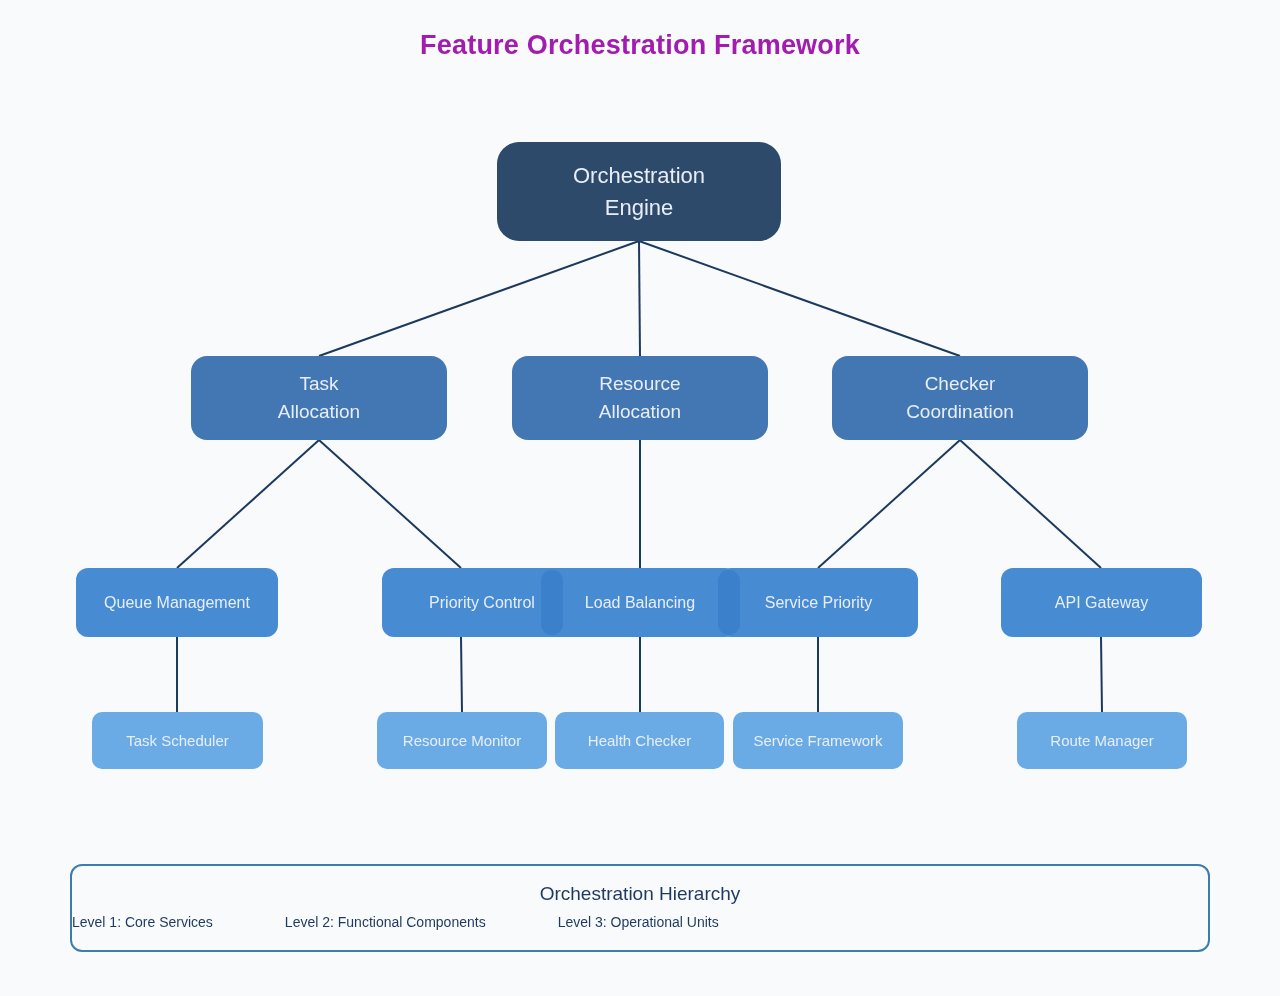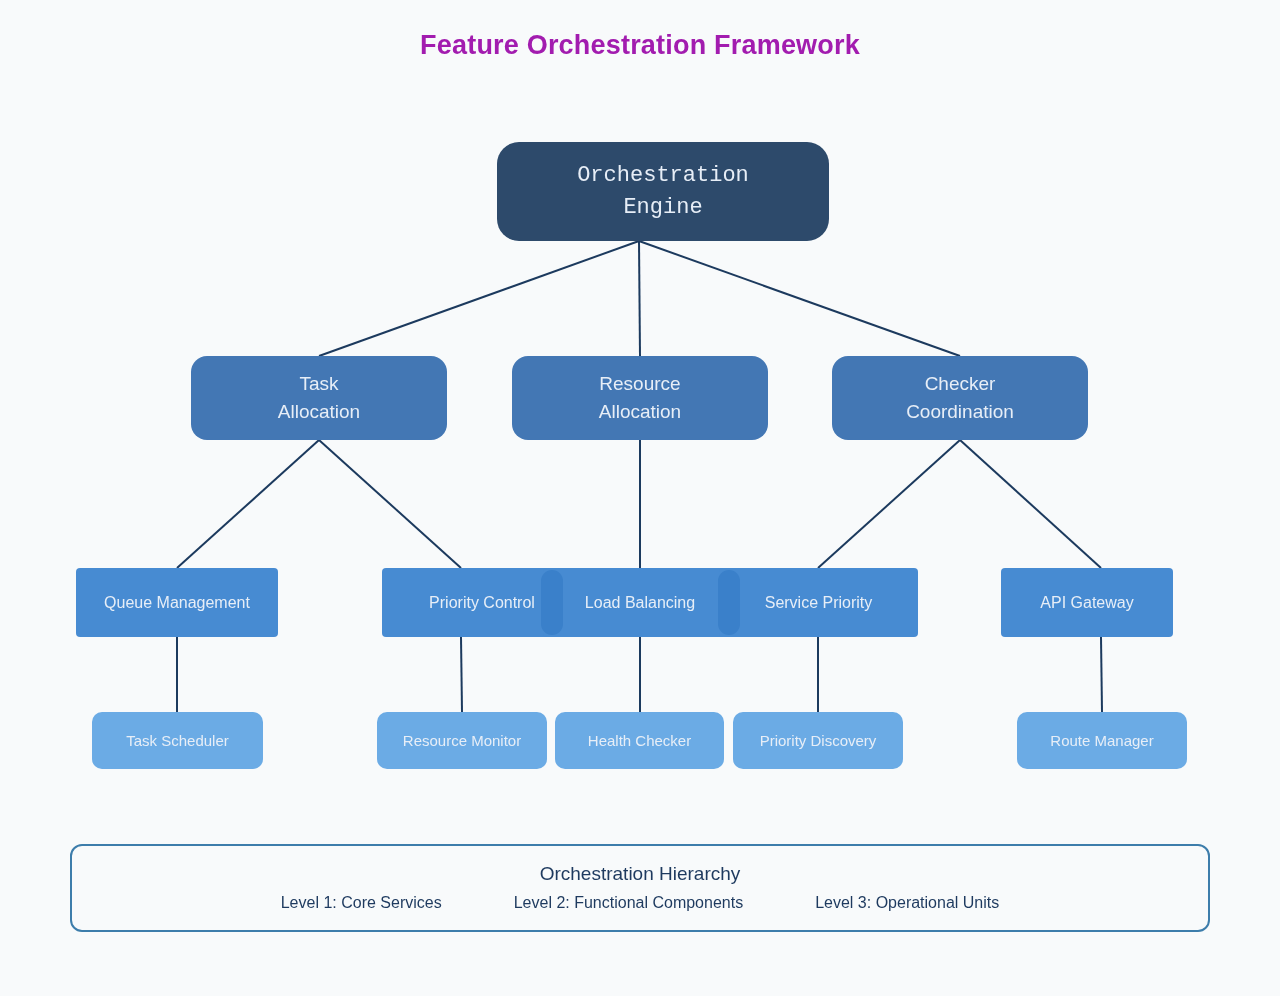--- a/index.html
+++ b/index.html
@@ -32,70 +32,70 @@
     display: flex;
     align-items: center;
     justify-content: center;
     text-align: center;
     white-space: pre-line;
     color: #e7eef7;
     line-height: 1.45;
   }
   .lvl1 { background: #2d4a6b; border-radius: 22px; font-size: 22px; }
   .lvl2 { background: #4377b4; border-radius: 16px; font-size: 19px; }
-  .lvl3 { background: #478bd2; border-radius: 4px; font-size: 16px; }
+  .lvl3 { background: #478bd2; border-radius: 12px; font-size: 16px; }
   .lvl4 { background: #6babe5; border-radius: 10px; font-size: 15px; }
   .seam-pill {
     position: absolute;
     top: 570px;
     width: 22px; height: 65px;
     border-radius: 11px;
     background: #3a80ca;
   }
 
-  #node-root { left: 497px; top: 142px; width: 332px; height: 99px; font-family: Liberation Mono, monospace; }
+  #node-root { left: 497px; top: 142px; width: 284px; height: 99px; }
 
   #node-l2-0 { left: 191px; top: 356px; width: 256px; height: 84px; }
   #node-l2-1 { left: 512px; top: 356px; width: 256px; height: 84px; }
   #node-l2-2 { left: 832px; top: 356px; width: 256px; height: 84px; }
 
   #node-l3-0 { left: 76px;   top: 568px; width: 202px; height: 69px; }
   #node-l3-1 { left: 361px;  top: 568px; width: 200px; height: 69px; margin-left: 21px; }
   #node-l3-2 { left: 543px;  top: 568px; width: 194px; height: 69px; }
   #node-l3-3 { left: 719px;  top: 568px; width: 199px; height: 69px; }
-  #node-l3-4 { left: 1001px; top: 568px; width: 172px; height: 69px; }
+  #node-l3-4 { left: 1001px; top: 568px; width: 201px; height: 69px; }
 
   #pill-0 { left: 541px; }
   #pill-1 { left: 718px; }
 
   #node-l4-0 { left: 92px;   top: 712px; width: 171px; height: 57px; }
   #node-l4-1 { left: 377px;  top: 712px; width: 170px; height: 57px; }
   #node-l4-2 { left: 555px;  top: 712px; width: 169px; height: 57px; }
   #node-l4-3 { left: 733px;  top: 712px; width: 170px; height: 57px; }
   #node-l4-4 { left: 1017px; top: 712px; width: 170px; height: 57px; }
 
   .legend-box {
     position: absolute;
-    left: 70px; top: 844px;
+    left: 70px; top: 864px;
     width: 1140px; height: 88px;
     border: 2px solid #3d7dab;
     border-radius: 12px;
     color: #1e3a5f;
   }
   .legend-title {
     margin-top: 17px;
     text-align: center;
     font-size: 19px;
   }
   .legend-items {
     display: flex;
-    justify-content: center;
+    justify-content: flex-start;
     gap: 72px;
     margin-top: 9px;
-    font-size: 16px;
+    font-size: 14px;
   }
 </style>
 </head>
 <body>
 
 <div class="canvas">
 
   <div class="diagram-title">Feature Orchestration Framework</div>
 
   <svg class="connectors" viewBox="0 0 1280 996" xmlns="http://www.w3.org/2000/svg">
@@ -131,21 +131,21 @@
   <div class="node lvl3" id="node-l3-2">Load Balancing</div>
   <div class="node lvl3" id="node-l3-3">Service Priority</div>
   <div class="node lvl3" id="node-l3-4">API Gateway</div>
 
   <div class="seam-pill" id="pill-0"></div>
   <div class="seam-pill" id="pill-1"></div>
 
   <div class="node lvl4" id="node-l4-0">Task Scheduler</div>
   <div class="node lvl4" id="node-l4-1">Resource Monitor</div>
   <div class="node lvl4" id="node-l4-2">Health Checker</div>
-  <div class="node lvl4" id="node-l4-3">Priority Discovery</div>
+  <div class="node lvl4" id="node-l4-3">Service Framework</div>
   <div class="node lvl4" id="node-l4-4">Route Manager</div>
 
   <div class="legend-box">
     <div class="legend-title">Orchestration Hierarchy</div>
     <div class="legend-items">
       <span>Level 1: Core Services</span>
       <span>Level 2: Functional Components</span>
       <span>Level 3: Operational Units</span>
     </div>
   </div>

